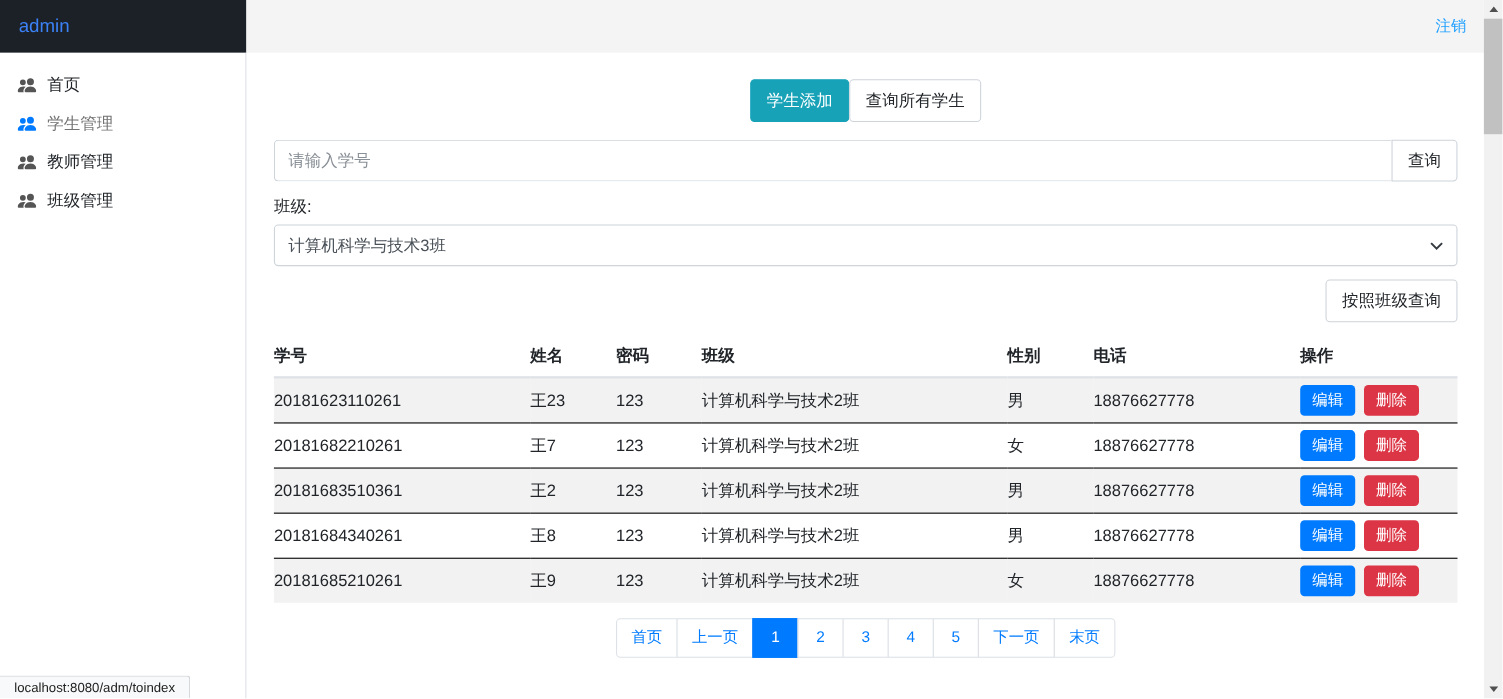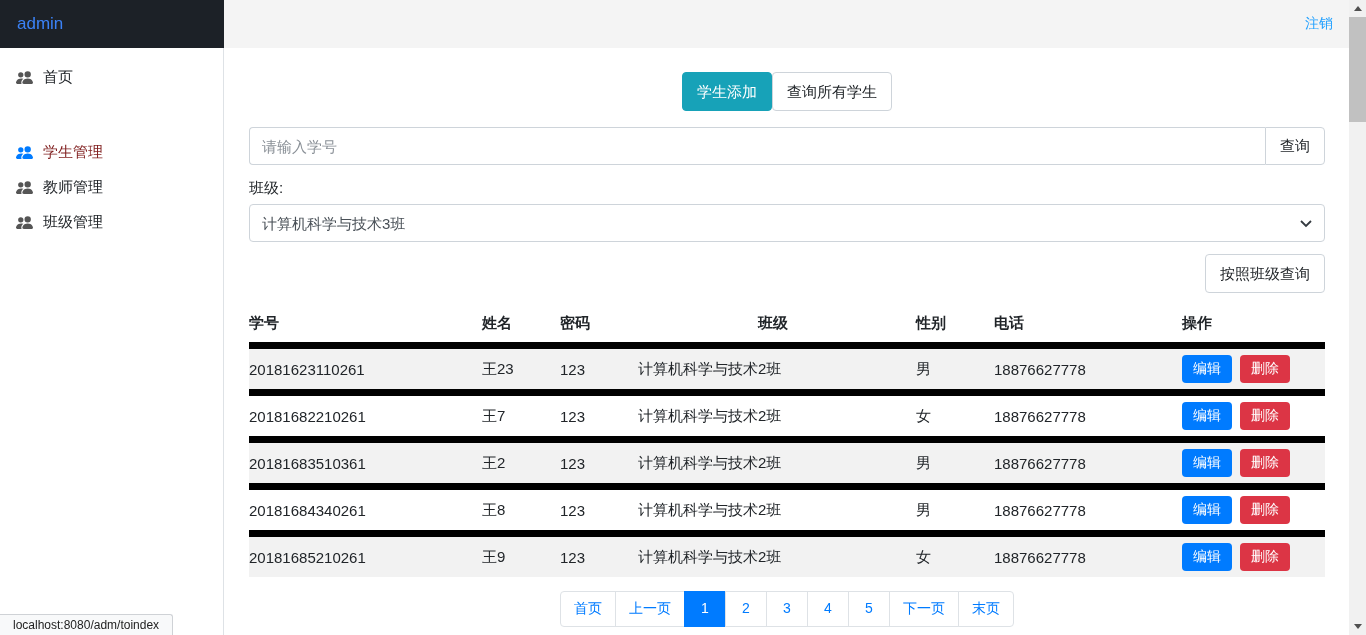--- a/index.html
+++ b/index.html
@@ -13,21 +13,21 @@
   .topbar{position:absolute;left:224px;top:0;right:17px;height:48px;background:#f4f4f4;
           display:flex;align-items:center;justify-content:flex-end;padding-right:16px;box-sizing:border-box;}
   .logout{color:#1e9fff;font-size:14px;text-decoration:none;cursor:pointer;}
 
   
   .sidebar{position:absolute;left:0;top:48px;width:224px;bottom:0;background:#fff;
            border-right:1px solid #dee2e6;padding-top:12px;box-sizing:border-box;}
   .side-item{display:flex;align-items:center;gap:10px;padding:8px 16px;font-size:15px;
              color:#212529;cursor:pointer;text-decoration:none;}
   .side-item .icon{color:#555;display:flex;align-items:center;}
-  .side-item.active{color:#7f1d1d;margin-top:40px;}
+  .side-item.active{color:#737373;}
   .side-item.active .icon{color:#007bff;}
 
   
   .content{position:absolute;left:225px;top:48px;right:17px;bottom:0;background:#fff;
            padding:24px 24px 0;box-sizing:border-box;overflow:hidden;}
   .toolbar-row{display:flex;justify-content:center;align-items:center;}
   .btn{font-family:inherit;font-size:15px;padding:8px 14px;border-radius:4px;
        border:1px solid transparent;cursor:pointer;line-height:1.4;}
   .btn-info{background:#17a2b8;color:#fff;border-color:#17a2b8;}
   .btn-outline{background:#fff;color:#212529;border-color:#ced4da;}
@@ -46,27 +46,27 @@
        padding:0 30px 0 12px;font-size:15px;font-family:inherit;color:#495057;background:#fff;
        appearance:none;-webkit-appearance:none;box-sizing:border-box;outline:none;cursor:pointer;}
   .select-wrap .chevron{position:absolute;right:13px;top:16px;pointer-events:none;}
 
   .row-right{display:flex;justify-content:flex-end;margin-top:12px;}
 
   
   .student-table{width:100%;border-collapse:collapse;margin-top:12px;}
   .student-table th{font-size:15px;text-align:left;padding:9px 8px 9px 0;border-bottom:2px solid #dee2e6;}
   .student-table td{font-size:15px;text-align:left;padding:10px 8px 10px 0;
-                    border-top:7px solid #000000;vertical-align:middle;}
+                    border-top:1px solid #000000;vertical-align:middle;}
   .student-table td:last-child{padding-top:6px;padding-bottom:6px;}
   .student-table tbody tr:nth-child(odd){background:rgba(0,0,0,0.05);}
   .student-table th:nth-child(1){width:225px;margin-left:20px;}
   .student-table th:nth-child(2){width:70px;}
   .student-table th:nth-child(3){width:70px;}
-  .student-table th:nth-child(4){width:270px;text-align:center;}
+  .student-table th:nth-child(4){width:270px;}
   .student-table th:nth-child(5){width:70px;}
   .student-table th:nth-child(6){width:180px;}
   .btn-sm{font-family:inherit;font-size:14px;padding:5px 11px;border-radius:4px;border:none;
           color:#fff;cursor:pointer;margin-right:8px;}
   .btn-sm.primary{background:#007bff;}
   .btn-sm.danger{background:#dc3545;}
 
   
   .pagination{display:flex;justify-content:center;margin-top:14px;}
   .page-item{padding:8px 13px;border:1px solid #dee2e6;margin-left:-1px;color:#007bff;background:#fff;

